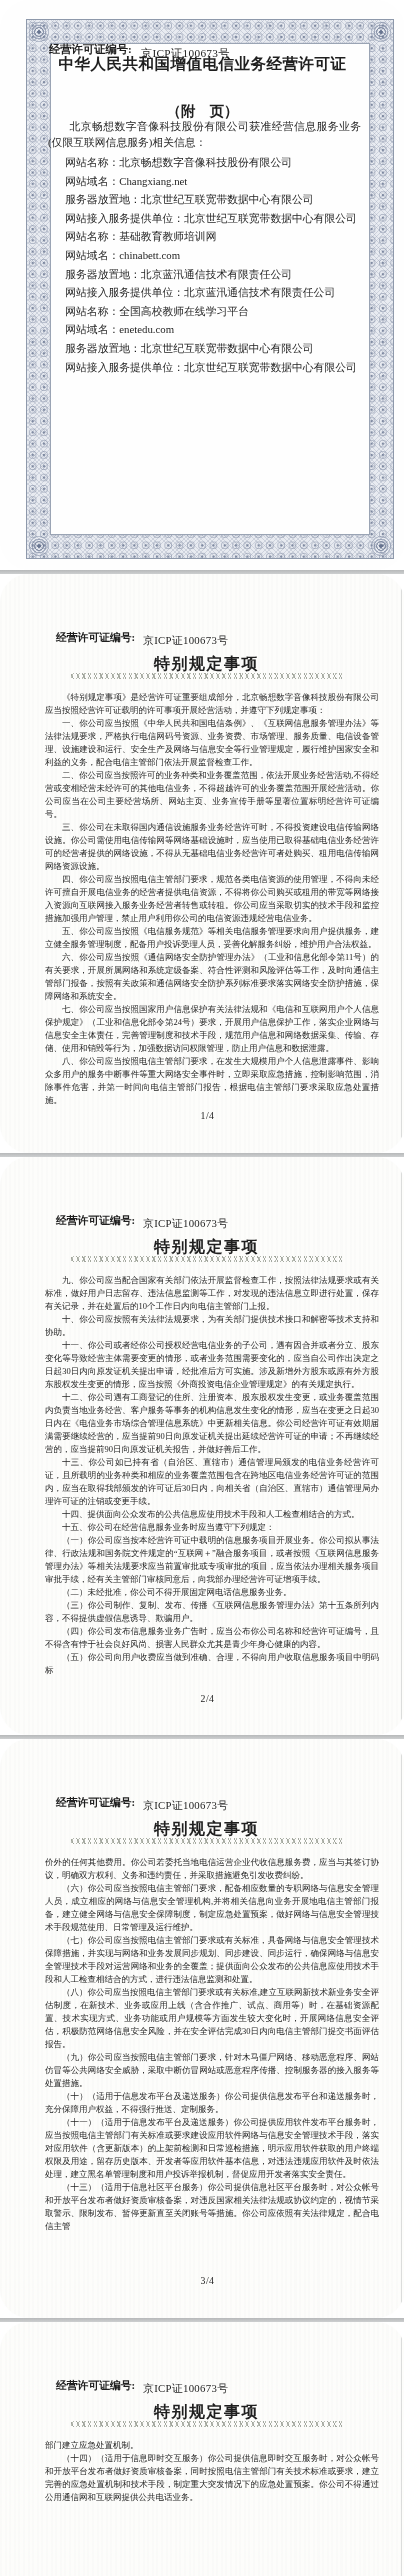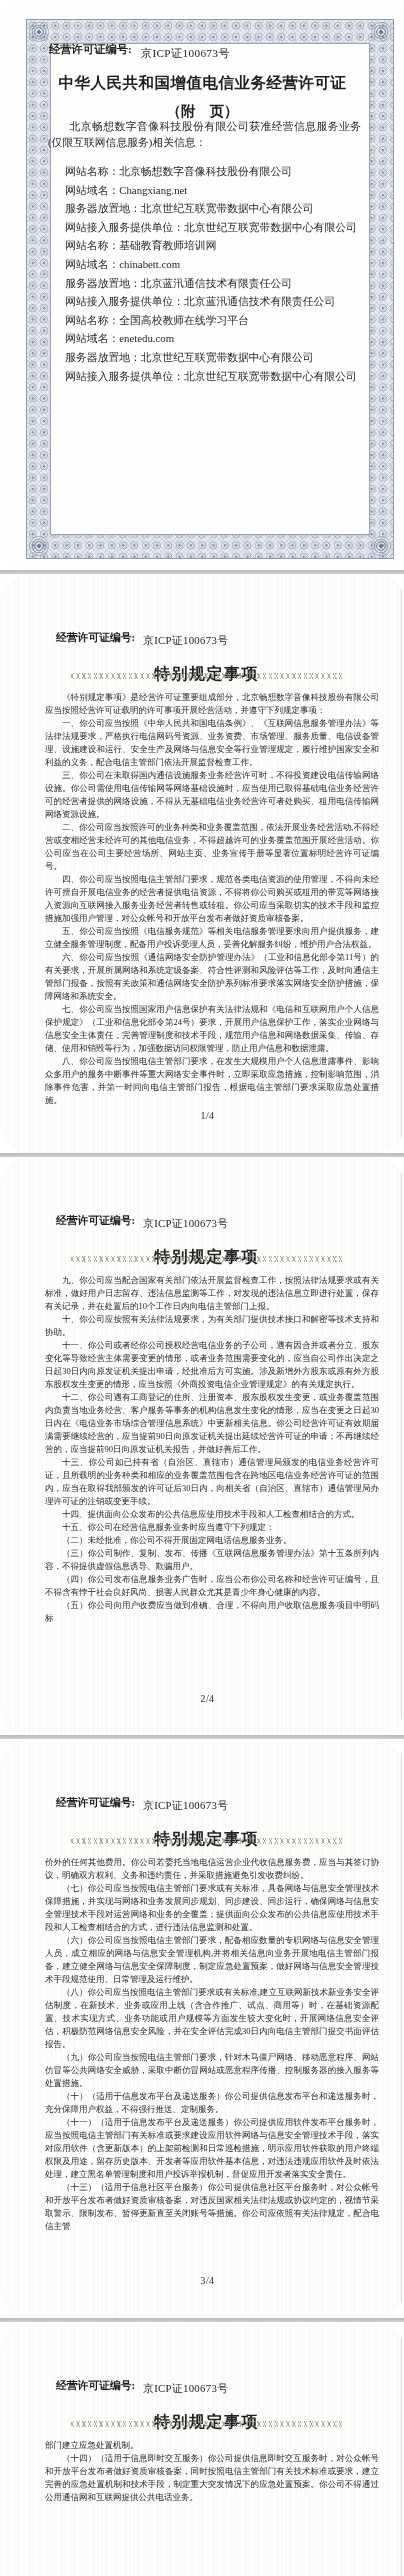--- a/index.html
+++ b/index.html
@@ -43,32 +43,32 @@
       radial-gradient(circle at 50% 50%, transparent 3.6px, rgba(105,118,145,.75) 3.9px, rgba(105,118,145,.75) 4.6px, transparent 5px),
       radial-gradient(circle at 50% 50%, transparent 6.2px, rgba(120,132,158,.6) 6.4px, rgba(120,132,158,.6) 7.2px, transparent 7.6px),
       radial-gradient(circle at 50% 50%, transparent 8.8px, rgba(130,142,166,.5) 9px, rgba(130,142,166,.5) 9.8px, transparent 10.2px);
   }
   .corner.tl{left:0;top:0}.corner.tr{right:0;top:0}.corner.bl{left:0;bottom:0}.corner.br{right:0;bottom:0}
 
   .p1-content{position:absolute;left:0;top:0;width:405px;height:570px;z-index:2;}
   .p1-header{position:absolute;left:49px;top:42px;font-size:11.3px;}
   .p1-header .lbl{font-weight:700;}
   .p1-header .val{display:inline-block;margin-left:6.2px;transform:translateY(3.6px);letter-spacing:0.3px;}
-  .p1-title{position:absolute;left:0;right:0;top:73px;margin:0;text-align:center;font-size:15.5px;font-weight:700;letter-spacing:0.5px;}
+  .p1-title{position:absolute;left:0;right:0;top:54px;margin:0;text-align:center;font-size:15.5px;font-weight:700;letter-spacing:0.5px;}
   .p1-sub{position:absolute;left:0;right:0;top:86px;margin:16px;text-align:center;font-size:14.4px;font-weight:700;}
   .p1-intro{position:absolute;left:48px;top:118px;width:313px;margin:0;font-size:10.8px;line-height:16px;text-indent:2em;text-align:justify;}
-  .p1-items{position:absolute;left:48px;top:164px;width:313px;}
+  .p1-items{position:absolute;left:48px;top:155px;width:313px;}
   .p1-item{margin:0 0 3.1px 0;font-size:10.8px;line-height:15.5px;text-indent:1.6em;text-align:justify;}
 
   
   .pg2{height:579px}.pg3{height:578px}.pg4{height:579px}.pg5{height:552px}
   .doc-header{position:absolute;left:56px;top:57px;font-size:10.8px;}
   .doc-header .lbl{font-weight:700;}
   .doc-header .val{display:inline-block;margin-left:5.2px;transform:translateY(3.1px);letter-spacing:0.3px;}
-  .doc-title{position:absolute;left:8px;right:0;top:76px;margin:14px;text-align:center;font-size:16px;font-weight:700;letter-spacing:1.5px;}
+  .doc-title{position:absolute;left:8px;right:0;top:76px;margin:4px;text-align:center;font-size:16px;font-weight:700;letter-spacing:1.5px;}
   .wavy{
     position:absolute;left:71px;top:99px;width:271px;height:5.7px;opacity:.8;
     background:
       repeating-linear-gradient(63deg, transparent 0 1.8px, #8e9389 1.8px 2.8px, transparent 2.8px 5.2px),
       repeating-linear-gradient(117deg, transparent 0 1.8px, #a6aba0 1.8px 2.8px, transparent 2.8px 5.2px);
   }
   .doc-body{position:absolute;left:45px;top:117px;width:334px;font-size:8.5px;line-height:13px;text-align:justify;}
   .doc-body p{margin:0;text-indent:2em;}
   .doc-body p.cont{text-indent:0;}
   .page-num{position:absolute;left:0;right:0;top:536px;margin:0;text-align:center;font-size:9.8px;letter-spacing:0.5px;padding-left:10px;}
@@ -116,23 +116,23 @@
   <section class="page pg2">
     <div class="doc-header">
       <span class="lbl">经营许可证编号:</span>
       <span class="val">京ICP证100673号</span>
     </div>
     <h2 class="doc-title">特别规定事项</h2>
     <div class="wavy"></div>
     <div class="doc-body">
       <p>《特别规定事项》是经营许可证重要组成部分，北京畅想数字音像科技股份有限公司应当按照经营许可证载明的许可事项开展经营活动，并遵守下列规定事项：</p>
       <p>一、你公司应当按照《中华人民共和国电信条例》、《互联网信息服务管理办法》等法律法规要求，严格执行电信网码号资源、业务资费、市场管理、服务质量、电信设备管理、设施建设和运行、安全生产及网络与信息安全等行业管理规定，履行维护国家安全和利益的义务，配合电信主管部门依法开展监督检查工作。</p>
+      <p>二、你公司应当按照许可的业务种类和业务覆盖范围，依法开展业务经营活动,不得经营或变相经营未经许可的其他电信业务，不得超越许可的业务覆盖范围开展经营活动。你公司应当在公司主要经营场所、网站主页、业务宣传手册等显著位置标明经营许可证编号。</p>
       <p>三、你公司在未取得国内通信设施服务业务经营许可时，不得投资建设电信传输网络设施。你公司需使用电信传输网等网络基础设施时，应当使用已取得基础电信业务经营许可的经营者提供的网络设施，不得从无基础电信业务经营许可者处购买、租用电信传输网网络资源设施。</p>
-      <p>二、你公司应当按照许可的业务种类和业务覆盖范围，依法开展业务经营活动,不得经营或变相经营未经许可的其他电信业务，不得超越许可的业务覆盖范围开展经营活动。你公司应当在公司主要经营场所、网站主页、业务宣传手册等显著位置标明经营许可证编号。</p>
-      <p>四、你公司应当按照电信主管部门要求，规范各类电信资源的使用管理，不得向未经许可擅自开展电信业务的经营者提供电信资源，不得将你公司购买或租用的带宽等网络接入资源向互联网接入服务业务经营者转售或转租。你公司应当采取切实的技术手段和监控措施加强用户管理，对公众帐号和开放平台发布者做好资质审核备案。</p>
+      <p>四、你公司应当按照电信主管部门要求，规范各类电信资源的使用管理，不得向未经许可擅自开展电信业务的经营者提供电信资源，不得将你公司购买或租用的带宽等网络接入资源向互联网接入服务业务经营者转售或转租。你公司应当采取切实的技术手段和监控措施加强用户管理，禁止用户利用你公司的电信资源违规经营电信业务。</p>
       <p>五、你公司应当按照《电信服务规范》等相关电信服务管理要求向用户提供服务，建立健全服务管理制度，配备用户投诉受理人员，妥善化解服务纠纷，维护用户合法权益。</p>
       <p>六、你公司应当按照《通信网络安全防护管理办法》（工业和信息化部令第11号）的有关要求，开展所属网络和系统定级备案、符合性评测和风险评估等工作，及时向通信主管部门报备，按照有关政策和通信网络安全防护系列标准要求落实网络安全防护措施，保障网络和系统安全。</p>
       <p>七、你公司应当按照国家用户信息保护有关法律法规和《电信和互联网用户个人信息保护规定》（工业和信息化部令第24号）要求，开展用户信息保护工作，落实企业网络与信息安全主体责任，完善管理制度和技术手段，规范用户信息和网络数据采集、传输、存储、使用和销毁等行为，加强数据访问权限管理，防止用户信息和数据泄露。</p>
       <p>八、你公司应当按照电信主管部门要求，在发生大规模用户个人信息泄露事件、影响众多用户的服务中断事件等重大网络安全事件时，立即采取应急措施，控制影响范围，消除事件危害，并第一时间向电信主管部门报告，根据电信主管部门要求采取应急处置措施。</p>
     </div>
     <p class="page-num">1/4</p>
     <div class="edge-r"></div>
   </section>
 
   <div class="sep"></div>
@@ -145,42 +145,43 @@
     <h2 class="doc-title">特别规定事项</h2>
     <div class="wavy"></div>
     <div class="doc-body">
       <p>九、你公司应当配合国家有关部门依法开展监督检查工作，按照法律法规要求或有关标准，做好用户日志留存、违法信息监测等工作，对发现的违法信息立即进行处置，保存有关记录，并在处置后的10个工作日内向电信主管部门上报。</p>
       <p>十、你公司应按照有关法律法规要求，为有关部门提供技术接口和解密等技术支持和协助。</p>
       <p>十一、你公司或者经你公司授权经营电信业务的子公司，遇有因合并或者分立、股东变化等导致经营主体需要变更的情形，或者业务范围需要变化的，应当自公司作出决定之日起30日内向原发证机关提出申请，经批准后方可实施。涉及新增外方股东或原有外方股东股权发生变更的情形，应当按照《外商投资电信企业管理规定》的有关规定执行。</p>
       <p>十二、你公司遇有工商登记的住所、注册资本、股东股权发生变更，或业务覆盖范围内负责当地业务经营、客户服务等事务的机构信息发生变化的情形，应当在变更之日起30日内在《电信业务市场综合管理信息系统》中更新相关信息。你公司经营许可证有效期届满需要继续经营的，应当提前90日向原发证机关提出延续经营许可证的申请；不再继续经营的，应当提前90日向原发证机关报告，并做好善后工作。</p>
       <p>十三、你公司如已持有省（自治区、直辖市）通信管理局颁发的电信业务经营许可证，且所载明的业务种类和相应的业务覆盖范围包含在跨地区电信业务经营许可证的范围内，应当在取得我部颁发的许可证后30日内，向相关省（自治区、直辖市）通信管理局办理许可证的注销或变更手续。</p>
       <p>十四、提供面向公众发布的公共信息应使用技术手段和人工检查相结合的方式。</p>
       <p>十五、你公司在经营信息服务业务时应当遵守下列规定：</p>
+      <p>（一）你公司应当按本经营许可证中载明的信息服务项目开展业务。你公司拟从事法律、行政法规和国务院文件规定的“互联网＋”融合服务项目，或者按照《互联网信息服务管理办法》等相关法规要求应当前置审批或专项审批的项目，应当依法办理相关服务项目审批手续，经有关主管部门审核同意后，向我部办理经营许可证增项手续。</p>
       <p>（二）未经批准，你公司不得开展固定网电话信息服务业务。</p>
       <p>（三）你公司制作、复制、发布、传播《互联网信息服务管理办法》第十五条所列内容，不得提供虚假信息诱导、欺骗用户。</p>
       <p>（四）你公司发布信息服务业务广告时，应当公布你公司名称和经营许可证编号，且不得含有悖于社会良好风尚、损害人民群众尤其是青少年身心健康的内容。</p>
       <p>（五）你公司向用户收费应当做到准确、合理，不得向用户收取信息服务项目中明码标</p>
     </div>
     <p class="page-num">2/4</p>
     <div class="edge-r"></div>
   </section>
 
   <div class="sep"></div>
 
   <section class="page pg4">
     <div class="doc-header">
       <span class="lbl">经营许可证编号:</span>
       <span class="val">京ICP证100673号</span>
     </div>
     <h2 class="doc-title">特别规定事项</h2>
     <div class="wavy"></div>
     <div class="doc-body">
       <p class="cont">价外的任何其他费用。你公司若委托当地电信运营企业代收信息服务费，应当与其签订协议，明确双方权利、义务和违约责任，并采取措施避免引发收费纠纷。</p>
+      <p>（六）你公司应当按照电信主管部门要求，配备相应数量的专职网络与信息安全管理人员，成立相应的网络与信息安全管理机构,并将相关信息向业务开展地电信主管部门报备，建立健全网络与信息安全保障制度，制定应急处置预案，做好网络与信息安全管理技术手段规范使用、日常管理及运行维护。</p>
       <p>（七）你公司应当按照电信主管部门要求或有关标准，具备网络与信息安全管理技术保障措施，并实现与网络和业务发展同步规划、同步建设、同步运行，确保网络与信息安全管理技术手段对运营网络和业务的全覆盖；提供面向公众发布的公共信息应使用技术手段和人工检查相结合的方式，进行违法信息监测和处置。</p>
-      <p>（六）你公司应当按照电信主管部门要求，配备相应数量的专职网络与信息安全管理人员，成立相应的网络与信息安全管理机构,并将相关信息向业务开展地电信主管部门报备，建立健全网络与信息安全保障制度，制定应急处置预案，做好网络与信息安全管理技术手段规范使用、日常管理及运行维护。</p>
       <p>（八）你公司应当按照电信主管部门要求或有关标准,建立互联网新技术新业务安全评估制度，在新技术、业务或应用上线（含合作推广、试点、商用等）时，在基础资源配置、技术实现方式、业务功能或用户规模等方面发生较大变化时，开展网络信息安全评估，积极防范网络信息安全风险，并在安全评估完成30日内向电信主管部门提交书面评估报告。</p>
       <p>（九）你公司应当按照电信主管部门要求，针对木马僵尸网络、移动恶意程序、网站仿冒等公共网络安全威胁，采取中断仿冒网站或恶意程序传播、控制服务器的接入服务等处置措施。</p>
       <p>（十）（适用于信息发布平台及递送服务）你公司提供信息发布平台和递送服务时，充分保障用户权益，不得强行推送、定制服务。</p>
       <p>（十一）（适用于信息发布平台及递送服务）你公司提供应用软件发布平台服务时，应当按照电信主管部门有关标准或要求建设应用软件网络与信息安全管理技术手段，落实对应用软件（含更新版本）的上架前检测和日常巡检措施，明示应用软件获取的用户终端权限及用途，留存历史版本、开发者等应用软件基本信息，对违法违规应用软件及时依法处理，建立黑名单管理制度和用户投诉举报机制，督促应用开发者落实安全责任。</p>
       <p>（十三）（适用于信息社区平台服务）你公司提供信息社区平台服务时，对公众帐号和开放平台发布者做好资质审核备案，对违反国家相关法律法规或协议约定的，视情节采取警示、限制发布、暂停更新直至关闭账号等措施。你公司应依照有关法律规定，配合电信主管</p>
     </div>
     <p class="page-num">3/4</p>
     <div class="edge-r"></div>
   </section>
 

